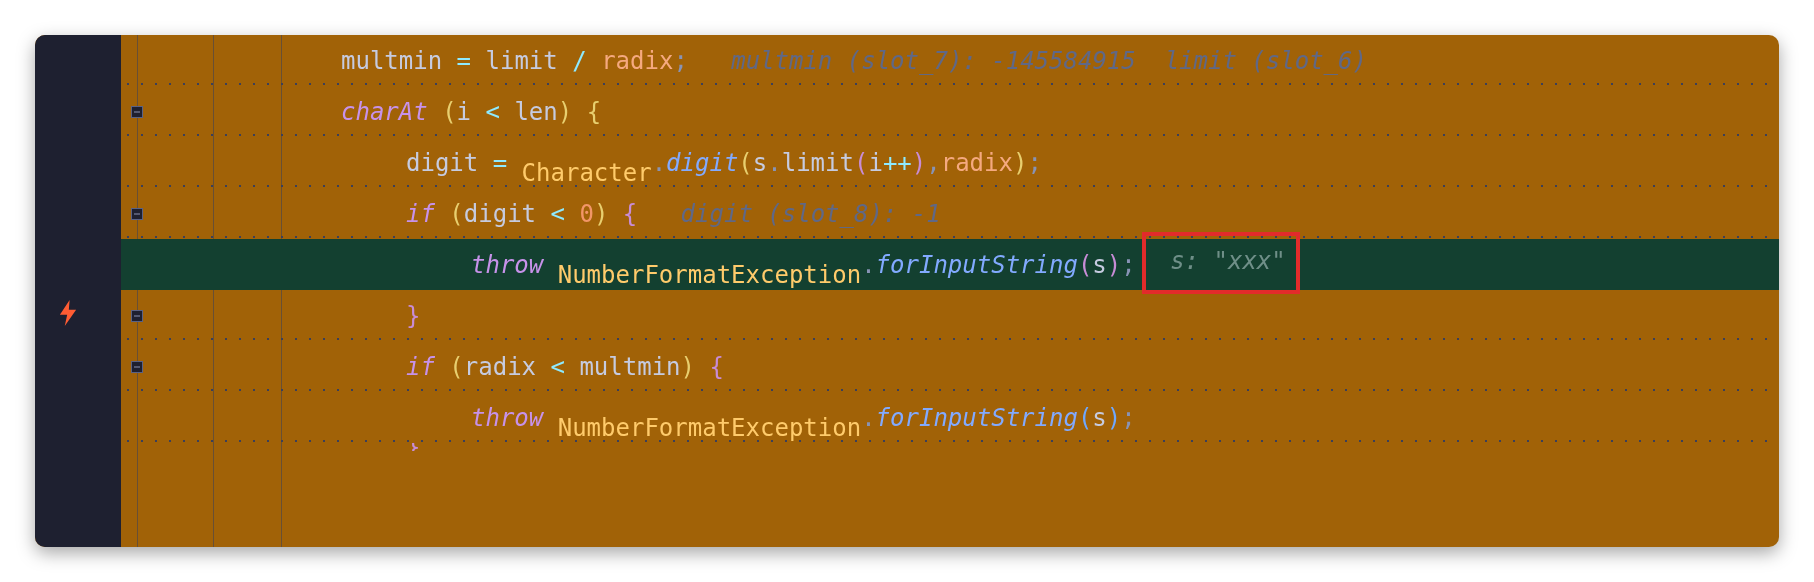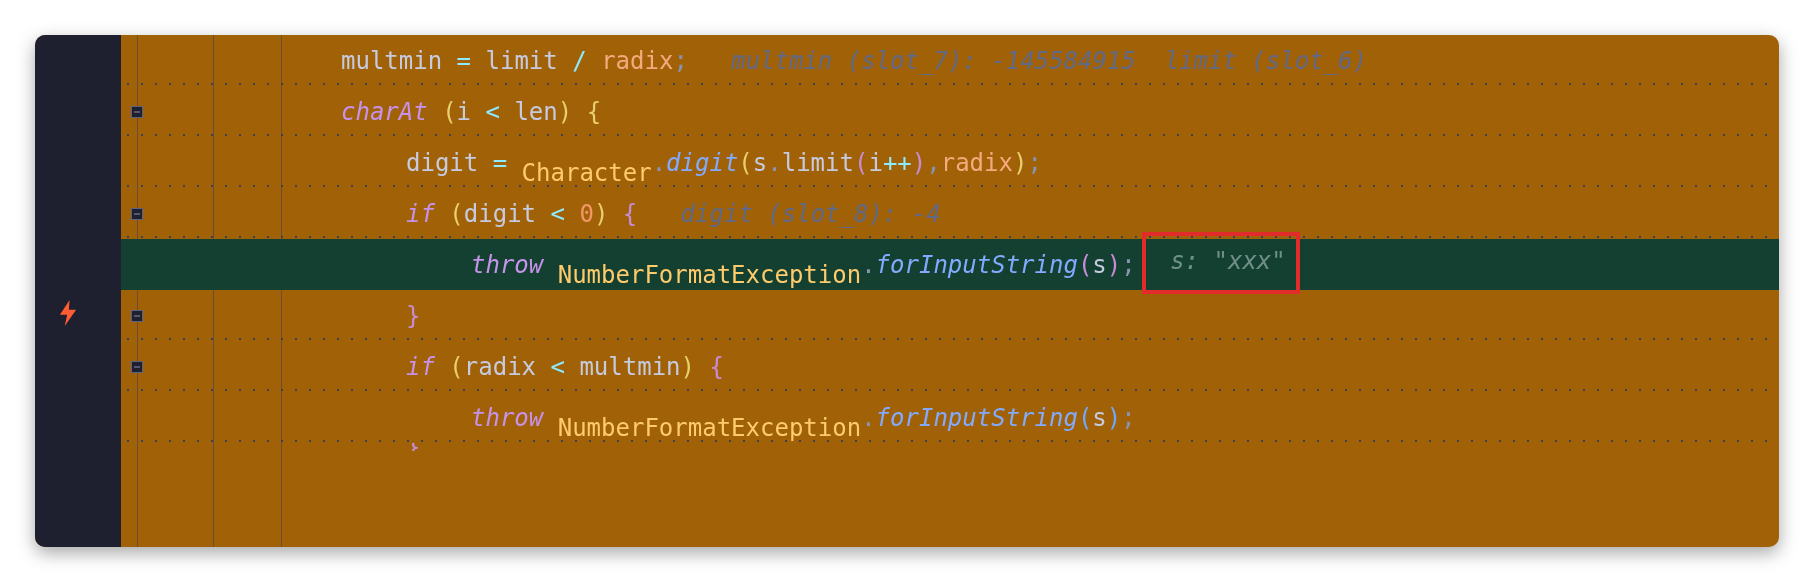--- a/index.html
+++ b/index.html
@@ -182,21 +182,21 @@
 
     <div class="line indent-1">
       <span class="fold-marker" style="left:10px"></span>
       <span class="tk-key">if</span>
       <span class="tk-paren"> (</span>
       <span class="tk-under">digit</span>
       <span class="tk-op"> &lt; </span>
       <span class="tk-num">0</span>
       <span class="tk-paren">) </span>
       <span class="tk-paren2">{</span>
-      <span class="hint">   digit (slot_8): -4</span>
+      <span class="hint">   digit (slot_8): -1</span>
     </div>
 
     <div class="line indent-2 highlight">
       <span class="tk-key">throw</span>
       <span> </span>
       <span class="tk-type">NumberFormatException</span>
       <span class="tk-punc">.</span>
       <span class="tk-call">forInputString</span>
       <span class="tk-paren2">(</span>
       <span class="tk-id">s</span>

